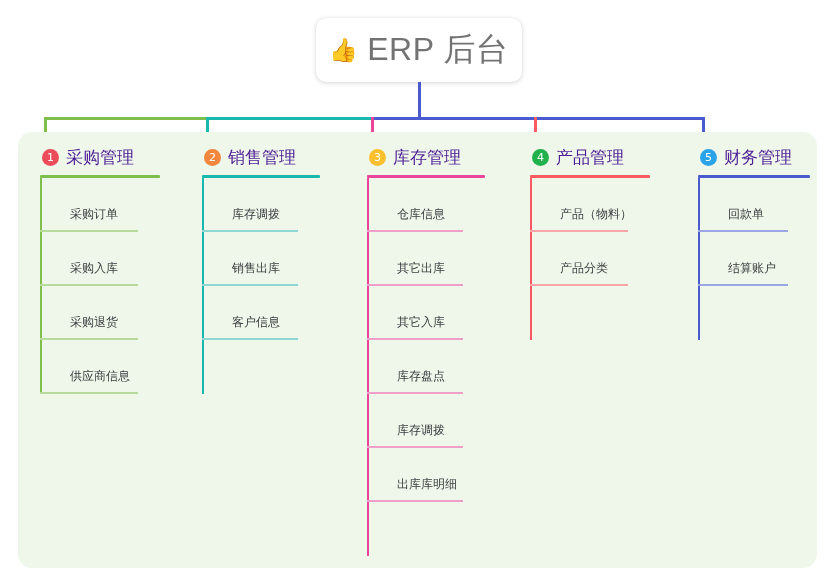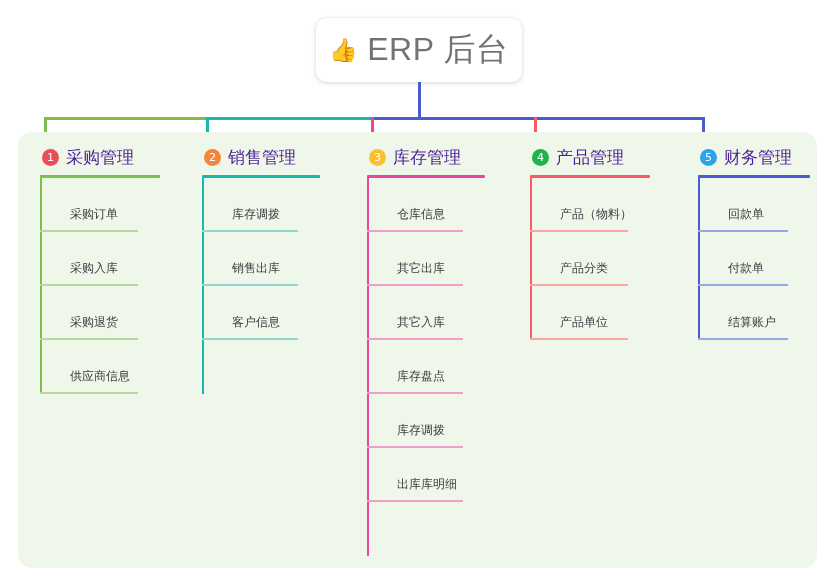--- a/index.html
+++ b/index.html
@@ -170,43 +170,35 @@
           <div class="leaves" style="height: 162px; width: 120px;">
             <div class="spine" style="background: rgb(251, 90, 99); height: 162px;"></div>
             <div class="leaf">
               <span class="leaf-text">产品（物料）</span>
               <div class="leaf-rule" style="background: rgb(251, 165, 168); width: 98px;"></div>
             </div>
             <div class="leaf">
               <span class="leaf-text">产品分类</span>
               <div class="leaf-rule" style="background: rgb(251, 165, 168); width: 98px;"></div>
             </div>
-            <div class="leaf">
-              <span class="leaf-text">产品单位</span>
-              <div class="leaf-rule" style="background: rgb(251, 165, 168); width: 98px;"></div>
-            </div>
           </div>
         </div>
         <div class="col" style="left: 680px; top: 10px; width: 112px;">
           <div class="col-head">
             <span class="badge" style="background: rgb(43, 163, 232);">5</span>
             <span class="col-title">财务管理</span>
           </div>
           <div class="head-rule" style="background: rgb(74, 91, 208); width: 112px;"></div>
           <div class="leaves" style="height: 148px; width: 112px;">
             <div class="spine" style="background: rgb(74, 91, 208); height: 162px;"></div>
             <div class="leaf">
               <span class="leaf-text">回款单</span>
               <div class="leaf-rule" style="background: rgb(154, 167, 226); width: 90px;"></div>
             </div>
             <div class="leaf">
-              <span class="leaf-text">付款单</span>
-              <div class="leaf-rule" style="background: rgb(154, 167, 226); width: 90px;"></div>
-            </div>
-            <div class="leaf">
               <span class="leaf-text">结算账户</span>
               <div class="leaf-rule" style="background: rgb(154, 167, 226); width: 90px;"></div>
             </div>
           </div>
         </div>
       </div>
   </div>
 
 </div>
 

